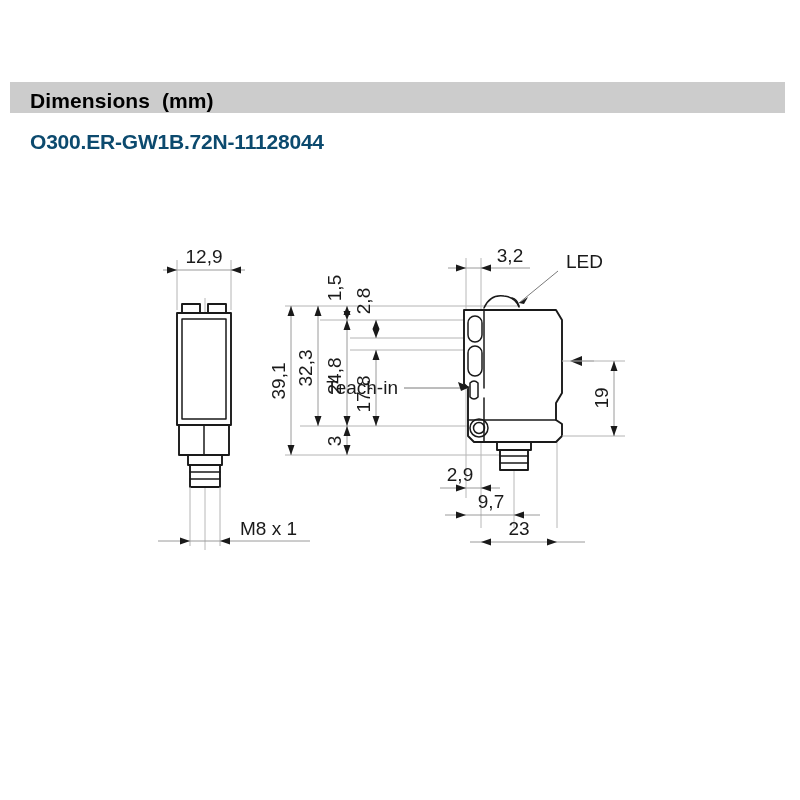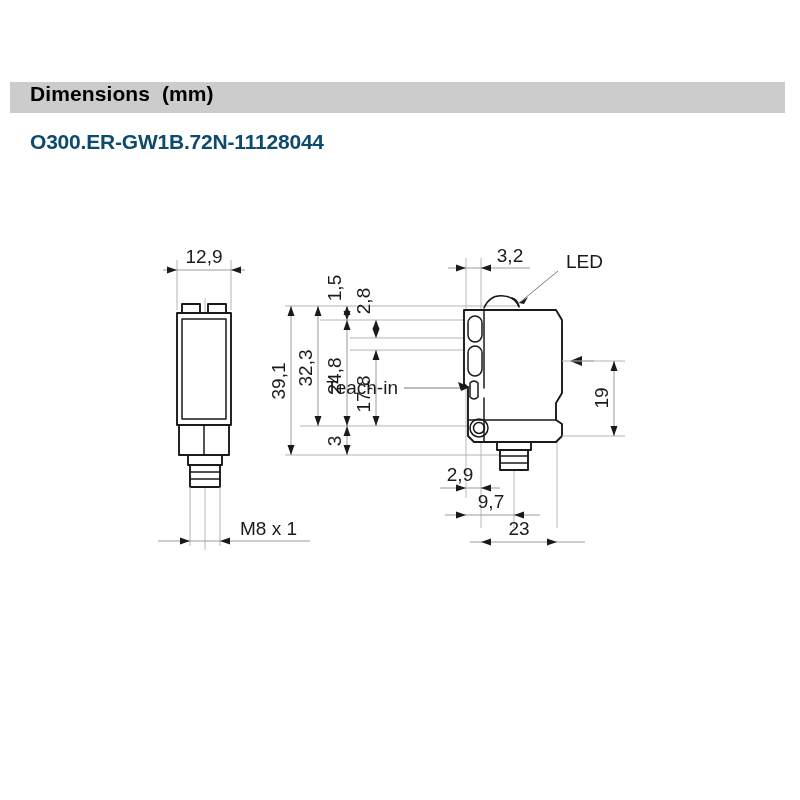--- a/index.html
+++ b/index.html
@@ -24,21 +24,21 @@
 
   
   .header-bar {
     position: absolute;
     left: 10px;
     top: 82px;
     width: 775px;
     height: 31px;
     background: #cccccc;
     display: flex;
-    align-items: flex-start;
+    align-items: flex-end;
   }
   .header-bar .title {
     font-size: 21px;
     font-weight: bold;
     color: #000000;
     letter-spacing: 0.1px;
     padding-left: 20px;
     white-space: pre;
   }
 

